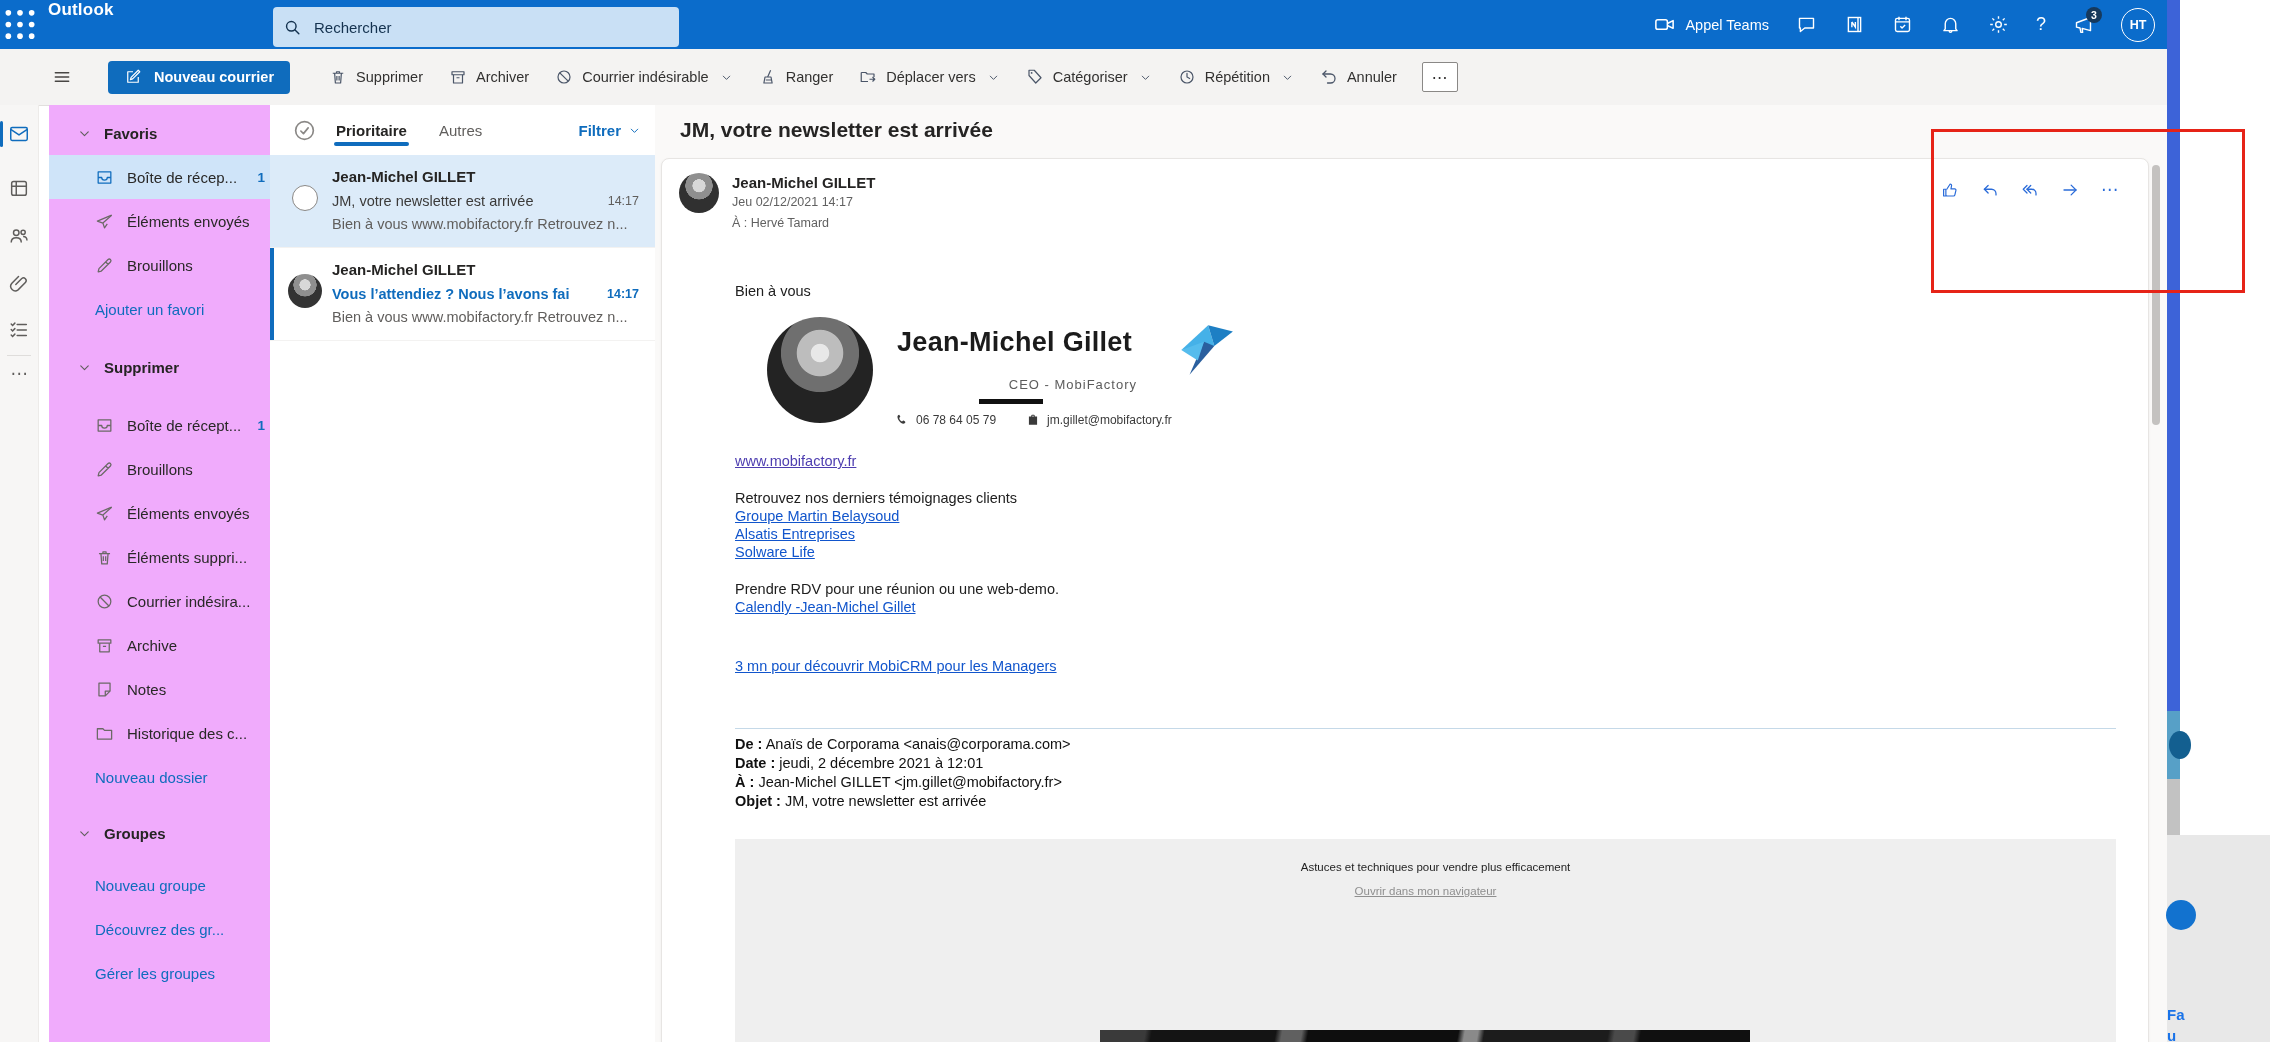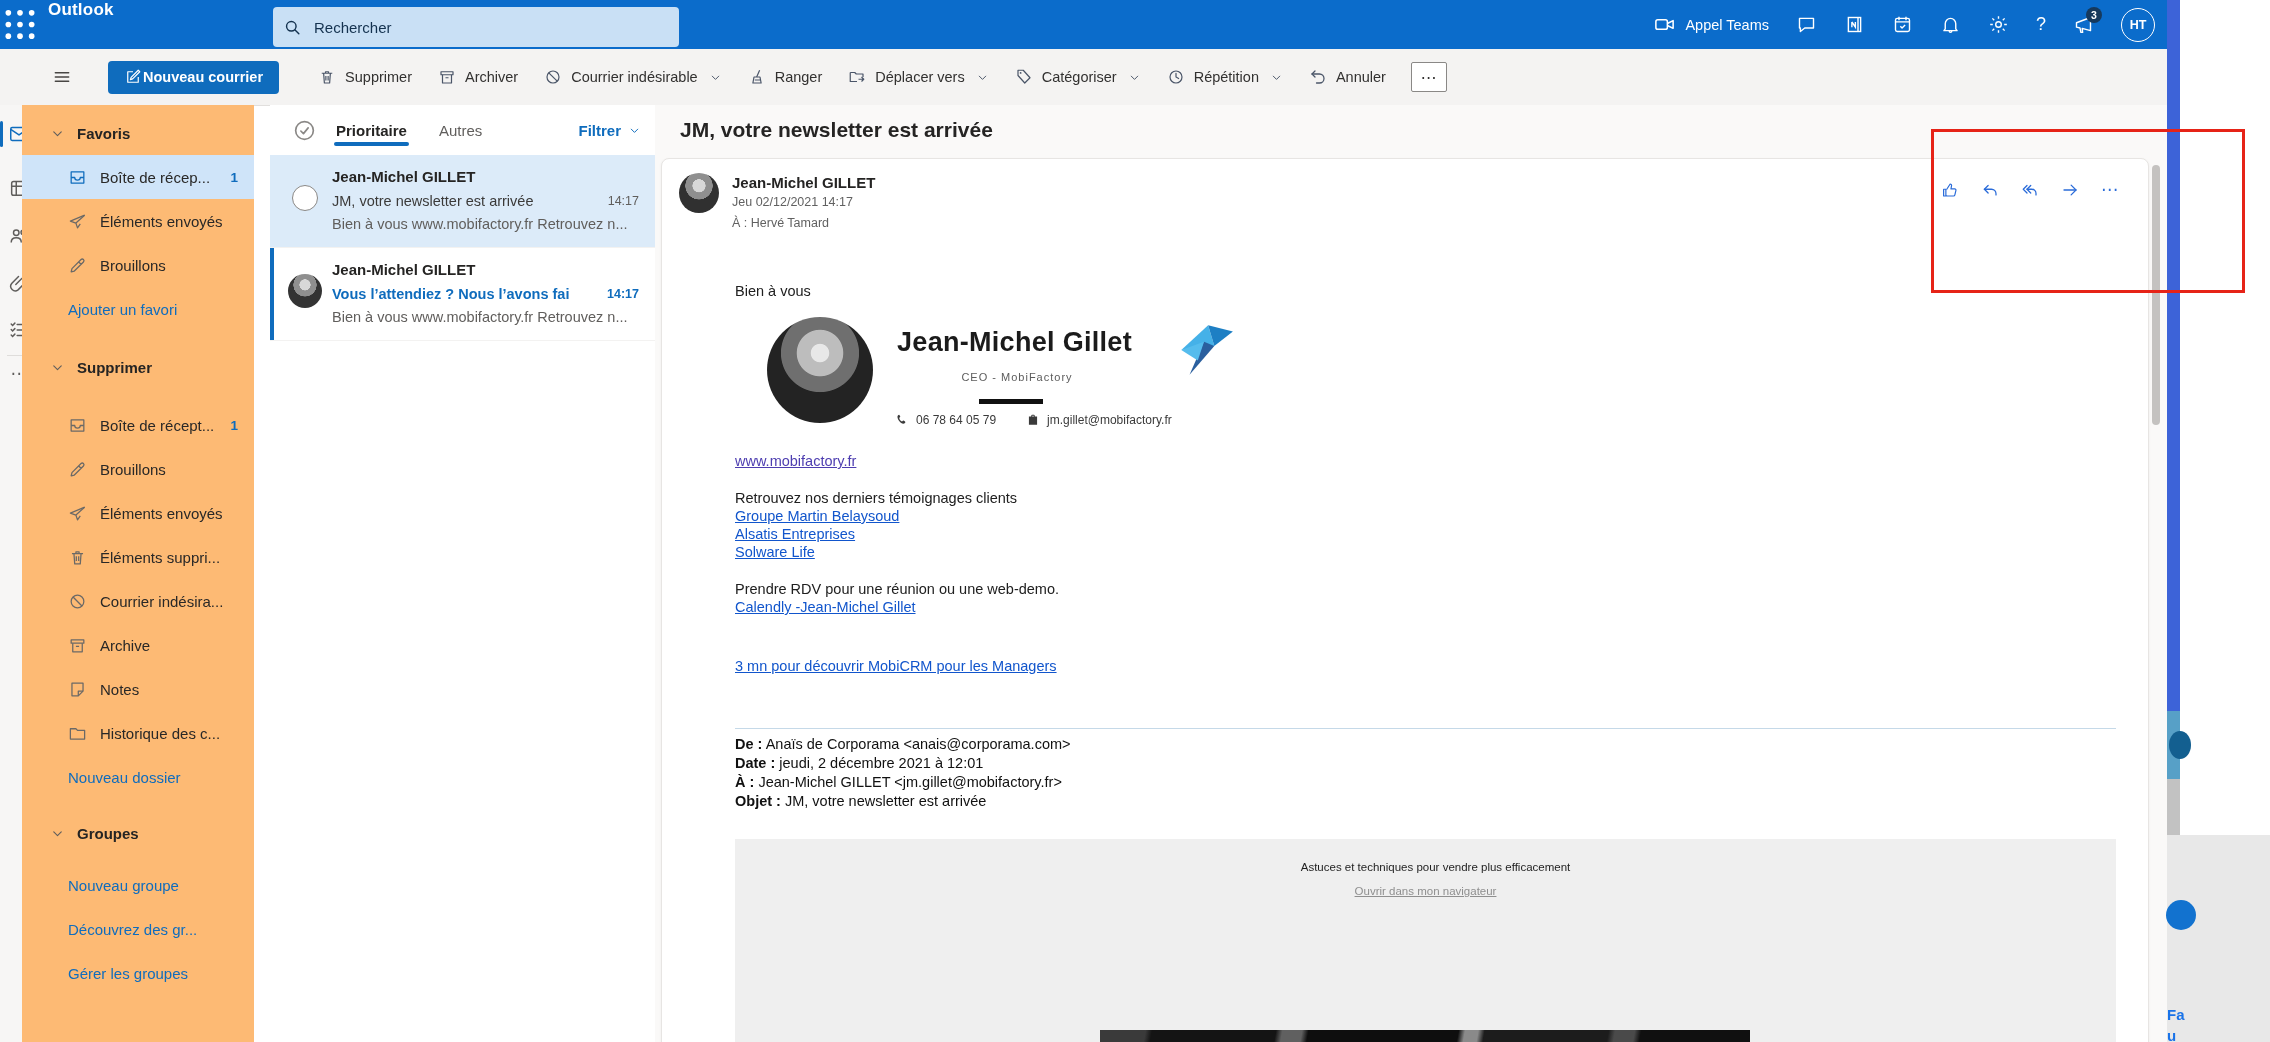--- a/index.html
+++ b/index.html
@@ -22,37 +22,37 @@
   .badge{position:absolute;top:-7px;right:-8px;background:#16395c;color:#fff;border-radius:50%;
          width:16px;height:16px;font-size:10.5px;display:flex;align-items:center;justify-content:center;font-weight:700;}
   .avatar-hdr{width:32px;height:32px;border:1.6px solid #fff;border-radius:50%;color:#fff;font-size:12.5px;
          display:flex;align-items:center;justify-content:center;font-weight:600;cursor:pointer;}
   .help-q{font-size:18px;color:#fff;cursor:pointer;}
 
   
   #toolbar{left:0;top:49px;width:2167px;height:56px;background:#f4f3f2;border-bottom:1px solid #e1dfdd;display:flex;align-items:center;}
   .hamb{margin-left:52px;color:#484644;width:20px;height:20px;cursor:pointer;}
   .newmail{margin-left:36px;height:33px;background:#0f6cbd;color:#fff;border-radius:4px;display:flex;align-items:center;
-           gap:1px;padding:0 16px;font-size:14.5px;font-weight:600;cursor:pointer;}
+           gap:12px;padding:0 16px;font-size:14.5px;font-weight:600;cursor:pointer;}
   .tb-items{display:flex;align-items:center;margin-left:28px;gap:4px;}
   .tb-btn{display:flex;align-items:center;gap:9px;padding:7px 11px;border-radius:3px;font-size:14.5px;color:#323130;cursor:pointer;}
   .tb-btn svg{color:#4a5568;}
   .tb-chev{color:#5f6368;margin-left:2px;}
   .tb-more{width:34px;height:28px;border:1px solid #8a8886;border-radius:2px;display:flex;align-items:center;
            justify-content:center;font-size:16px;letter-spacing:1px;color:#323130;background:#fff;cursor:pointer;margin-left:10px;}
 
   
   #rail{left:0;top:105px;width:38px;height:937px;background:#f7f6f5;border-right:1px solid #edebe9;}
   .rail-ic{position:absolute;left:8px;width:22px;height:22px;color:#5f5d5b;cursor:pointer;}
   .rail-sel{color:#0f6cbd;}
   .rail-bar{position:absolute;left:0;width:3px;height:26px;background:#0f6cbd;border-radius:2px;}
   .rail-div{position:absolute;left:7px;width:24px;border-top:1px solid #dfdddb;}
 
   
-  #sidebar{left:22px;top:105px;width:232px;height:937px;background:#fdba74;overflow:hidden;}
+  #sidebar{left:49px;top:105px;width:232px;height:937px;background:#f0abfc;overflow:hidden;}
   .sb-head{height:44px;display:flex;align-items:center;gap:12px;padding-left:28px;font-size:15px;font-weight:600;color:#252423;cursor:pointer;}
   .sb-head svg{color:#605e5c;}
   .sb-row{height:44px;display:flex;align-items:center;padding-left:46px;gap:13px;font-size:15px;color:#292827;cursor:pointer;}
   .sb-row svg{width:19px;height:19px;color:#6b6966;flex:0 0 auto;}
   .sb-row.sel{background:#cfe4f9;}
   .sb-row.sel svg{color:#0f6cbd;}
   .sb-label{white-space:nowrap;overflow:hidden;}
   .sb-count{margin-left:auto;margin-right:16px;color:#0f6cbd;font-size:13.5px;font-weight:600;}
   .sb-link{height:44px;display:flex;align-items:center;padding-left:46px;font-size:15px;color:#0f6cbd;cursor:pointer;}
 
@@ -93,21 +93,21 @@
   .pa-more{font-size:17px;line-height:18px;letter-spacing:2px;cursor:pointer;}
 
   .body-txt{font-size:14.5px;color:#202020;}
   a.blnk{color:#1155cc;text-decoration:underline;cursor:pointer;}
   .greet{position:absolute;left:73px;top:124px;}
   .sig{position:absolute;left:73px;top:150px;width:560px;height:130px;}
   .sig-photo{position:absolute;left:32px;top:8px;width:106px;height:106px;border-radius:50%;
      background:radial-gradient(circle at 50% 34%,#e8e8e8 0 10%,#bdbdbd 11% 26%,#6f6f6f 27% 44%,#232323 45%);}
   .sig-name{position:absolute;left:162px;top:18px;font-size:27px;font-weight:700;color:#1b1b1b;letter-spacing:.3px;}
   .sig-bird{position:absolute;left:438px;top:6px;width:62px;height:64px;}
-  .sig-role{position:absolute;left:162px;top:62px;width:240px;text-align:center;font-size:11px;color:#5c5c5c;letter-spacing:1px;}
+  .sig-role{position:absolute;left:162px;top:68px;width:240px;text-align:right;font-size:13px;color:#5c5c5c;letter-spacing:1px;}
   .sig-bar{position:absolute;left:244px;top:90px;width:64px;height:5px;background:#111;}
   .sig-line{position:absolute;left:160px;top:104px;display:flex;align-items:center;gap:7px;font-size:12px;color:#3a3a3a;}
   .sig-line .gap{width:16px;}
   .lnkcol{position:absolute;left:73px;}
   .quote-div{position:absolute;left:73px;top:569px;width:1381px;border-top:1px solid #c5d9e8;}
   .qline{position:absolute;left:73px;font-size:14.5px;color:#111;}
   .qline b{font-weight:700;}
   .newsblock{position:absolute;left:73px;top:680px;width:1381px;height:204px;background:#efefef;}
   .news-tag{position:absolute;left:0;right:0;top:22px;text-align:center;font-size:11.5px;color:#1f1f1f;padding-left:20px;}
   .news-open{position:absolute;left:0;right:0;top:46px;text-align:center;font-size:11.5px;}

